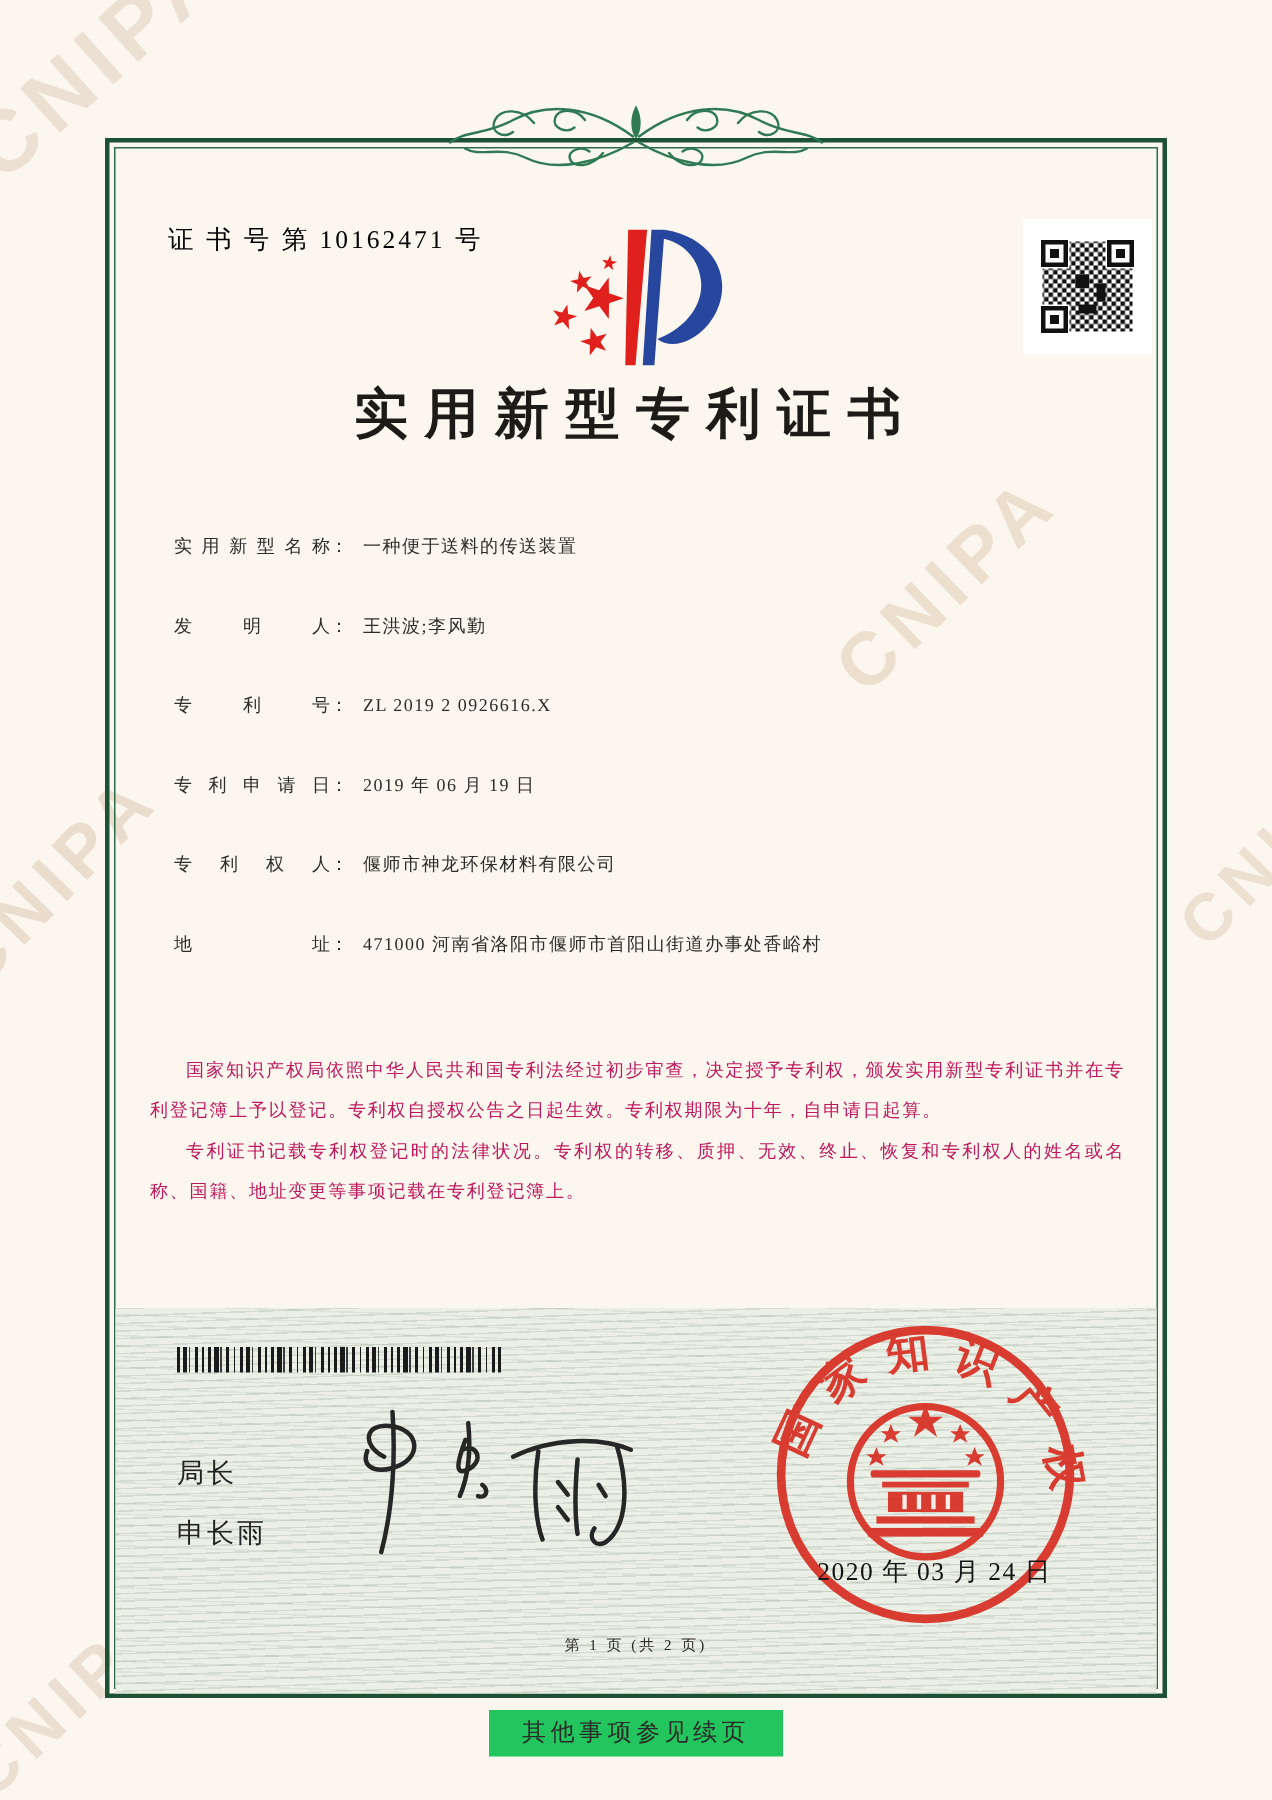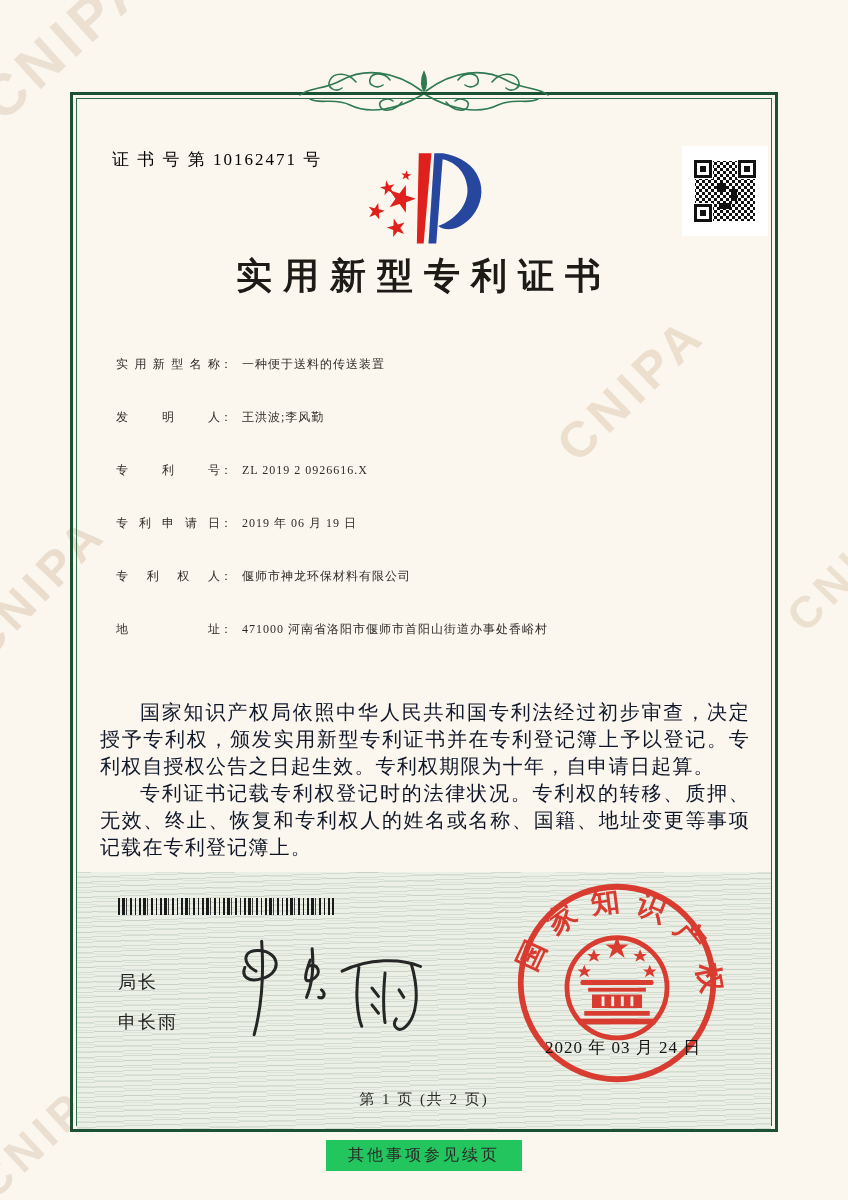--- a/index.html
+++ b/index.html
@@ -58,22 +58,22 @@
   .flabel{
     display:inline-block; width:104px; text-align:justify; text-align-last:justify;
     vertical-align:top; letter-spacing:0;
   }
   .fsep{display:inline-block; margin-right:10px;}
   .fvalue{letter-spacing:1px;}
   .grant2{margin-left:52px;}
   
   .body-text{
     position:absolute; left:100px; top:700px; width:650px;
-    font-size:20px; line-height:27px; letter-spacing:1.2px;
-    text-align:justify; color:#0f172a;font-family:Liberation Mono, monospace;
+    font-size:12px; line-height:27px; letter-spacing:1.2px;
+    text-align:justify; color:#be185d;
   }
   .body-text p{margin:0; text-indent:2em;}
   
   .barcode{
     position:absolute; left:118px; top:898px; width:216px; height:17px;
     background:repeating-linear-gradient(90deg,
       #1a1a1a 0 2px, rgba(0,0,0,0) 2px 4px,
       #1a1a1a 4px 7px, rgba(0,0,0,0) 7px 8px,
       #3a3a3a 8px 9px, rgba(0,0,0,0) 9px 12px,
       #1a1a1a 12px 14px, rgba(0,0,0,0) 14px 17px,
@@ -82,21 +82,21 @@
   .officer{position:absolute; left:118px; top:970px; font-size:18px; letter-spacing:2px; color:#222;}
   .officer .name{margin-top:16px;}
   .signature{position:absolute; left:228px; top:934px;}
   .seal{position:absolute; left:510px; top:880px; width:214px; height:206px;}
   .seal-date{
     position:absolute; left:528px; top:1036px; width:190px;
     font-size:17px; color:#141414; letter-spacing:1px; text-align:center;
   }
   .page-info{
     position:absolute; left:0; top:1090px; width:100%;
-    text-align:center; font-size:15px; letter-spacing:2px; color:#2c2a27;
+    text-align:center; font-size:10px; letter-spacing:2px; color:#2c2a27;
   }
   .continue-note{
     position:absolute; left:50%; top:1140px; transform:translateX(-50%);
     background:#22c55e; padding:5px 22px; font-size:16px; letter-spacing:3px; color:#2c2a27;
   }
 </style>
 </head>
 <body>
 
 <div class="page">

